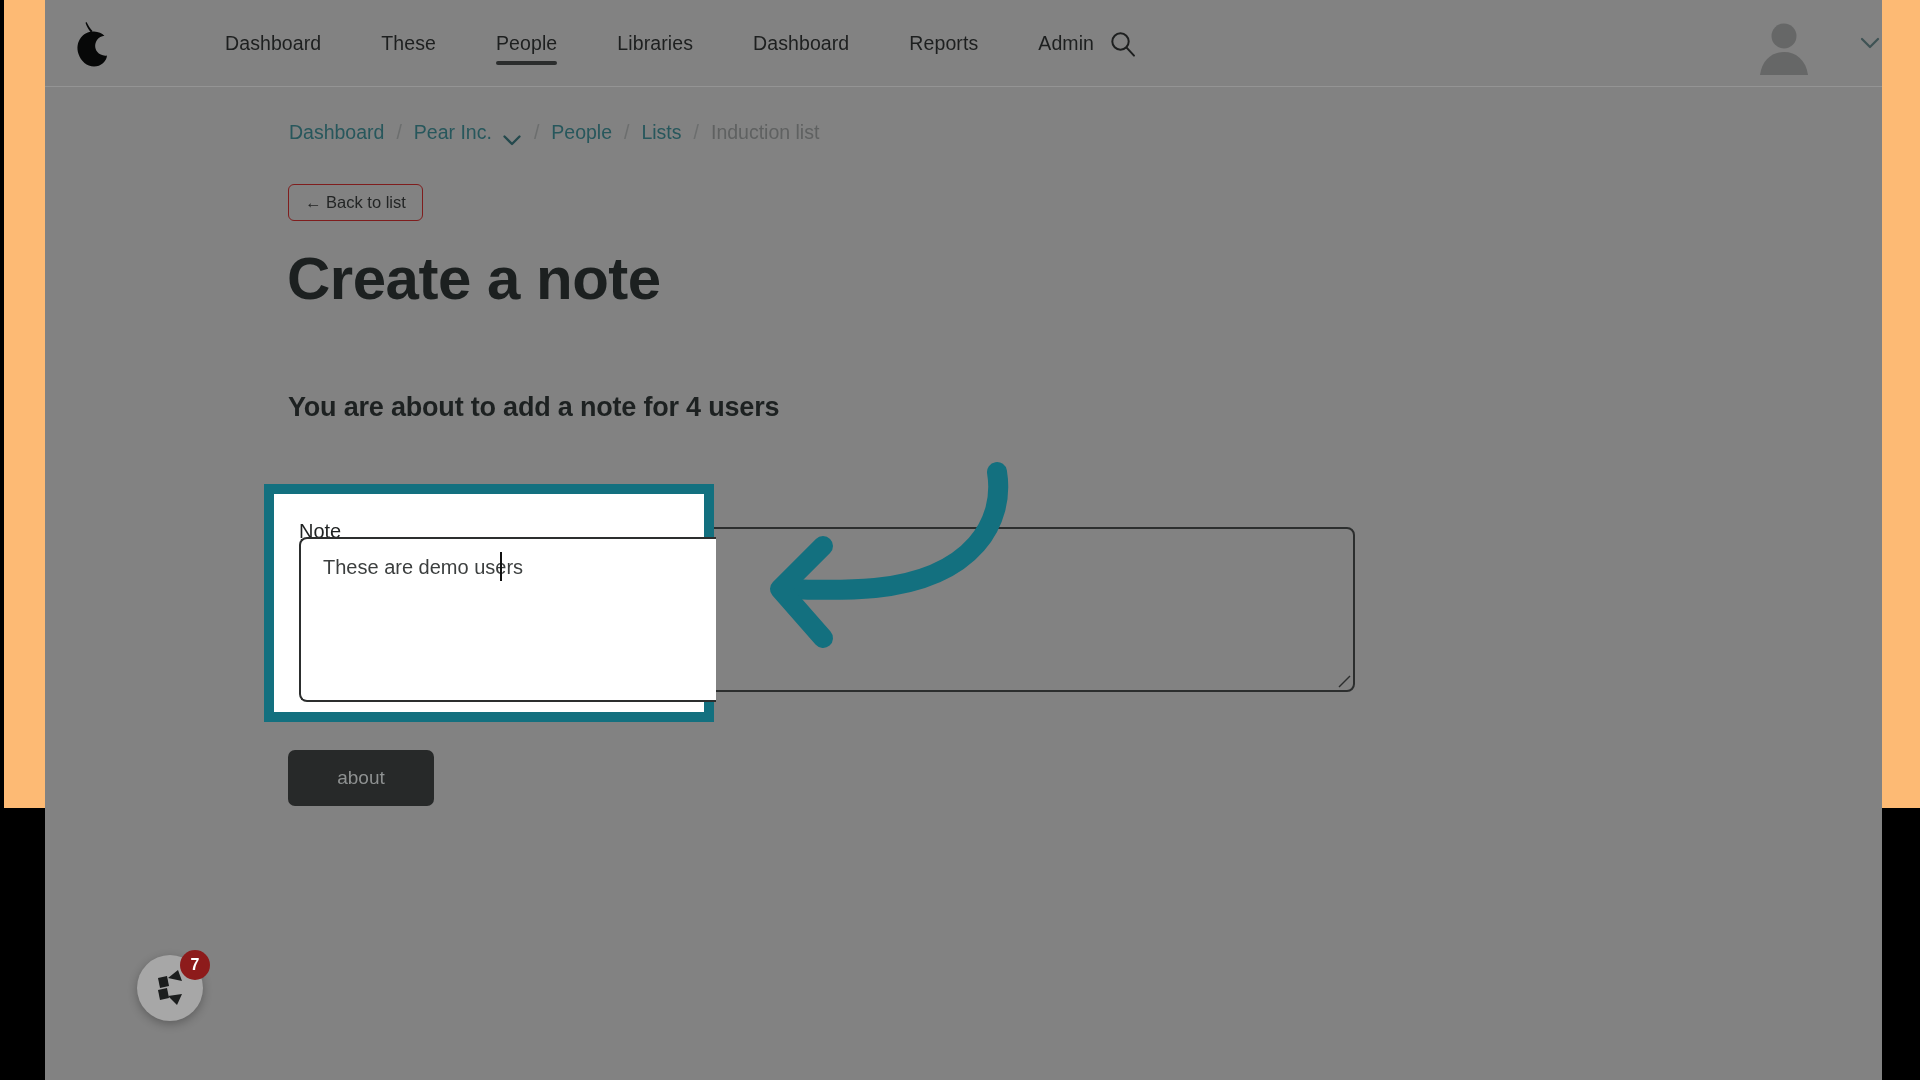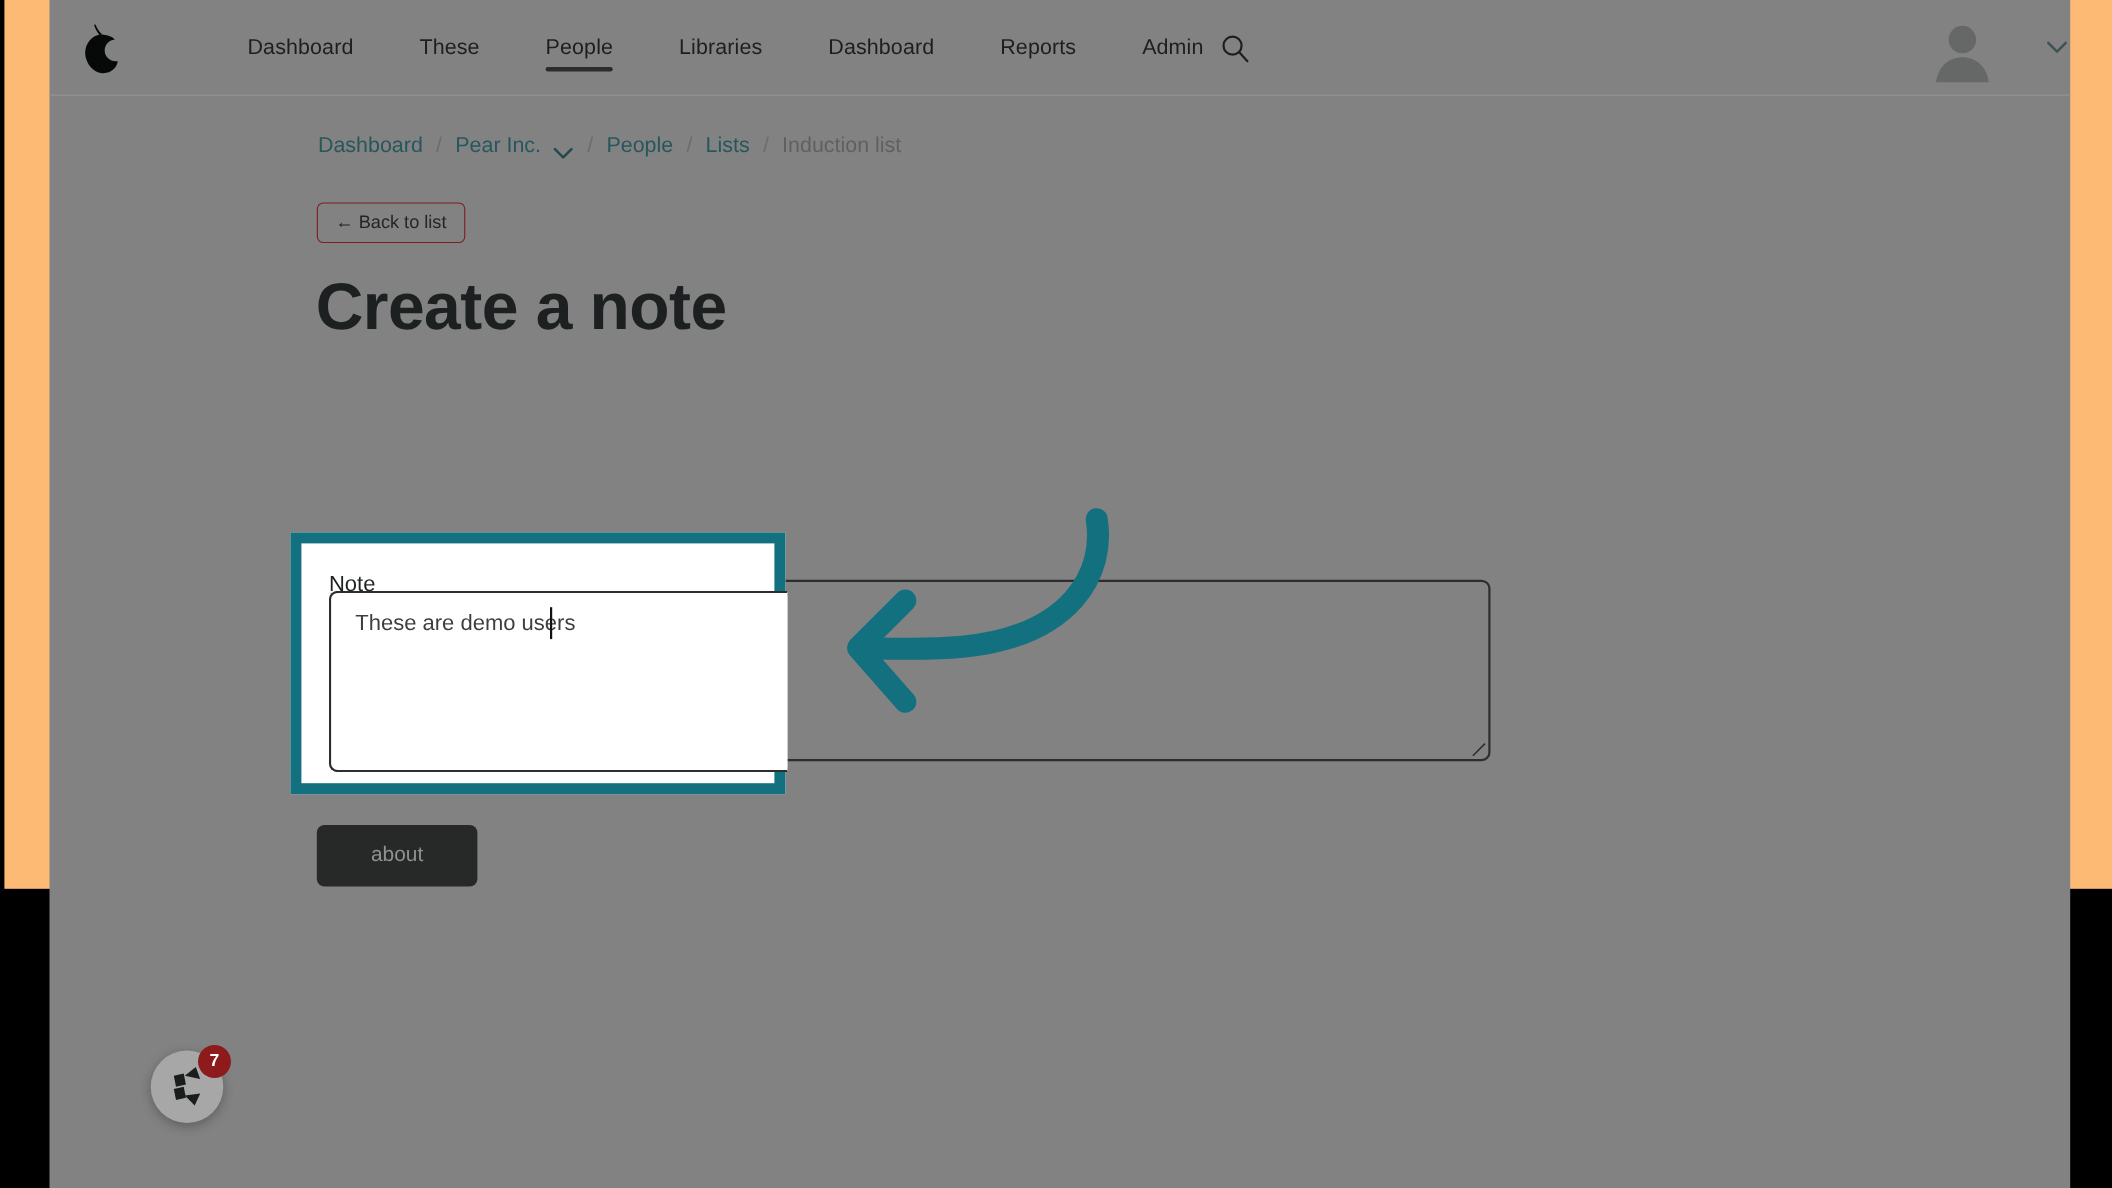--- a/index.html
+++ b/index.html
@@ -231,20 +231,21 @@
       <span class="crumb-link">People</span>
       <span class="crumb-sep">/</span>
       <span class="crumb-link">Lists</span>
       <span class="crumb-sep">/</span>
       <span class="crumb-current">Induction list</span>
     </div>
 
     <button id="back-btn">← Back to list</button>
 
     <h1 id="page-title">Create a note</h1>
+    <h2 id="sub-title">You are about to add a note for 4 users</h2>
 
     <div id="note-textarea-shell">
       <span id="note-textarea-text">These are demo users</span>
       <span id="note-caret"></span>
       <span id="resize-grip">
         <svg viewBox="0 0 16 16" width="16" height="16">
           <line x1="15" y1="4" x2="4" y2="15" stroke="#2c2e2e" stroke-width="1.4"></line>
         </svg>
       </span>
     </div>

